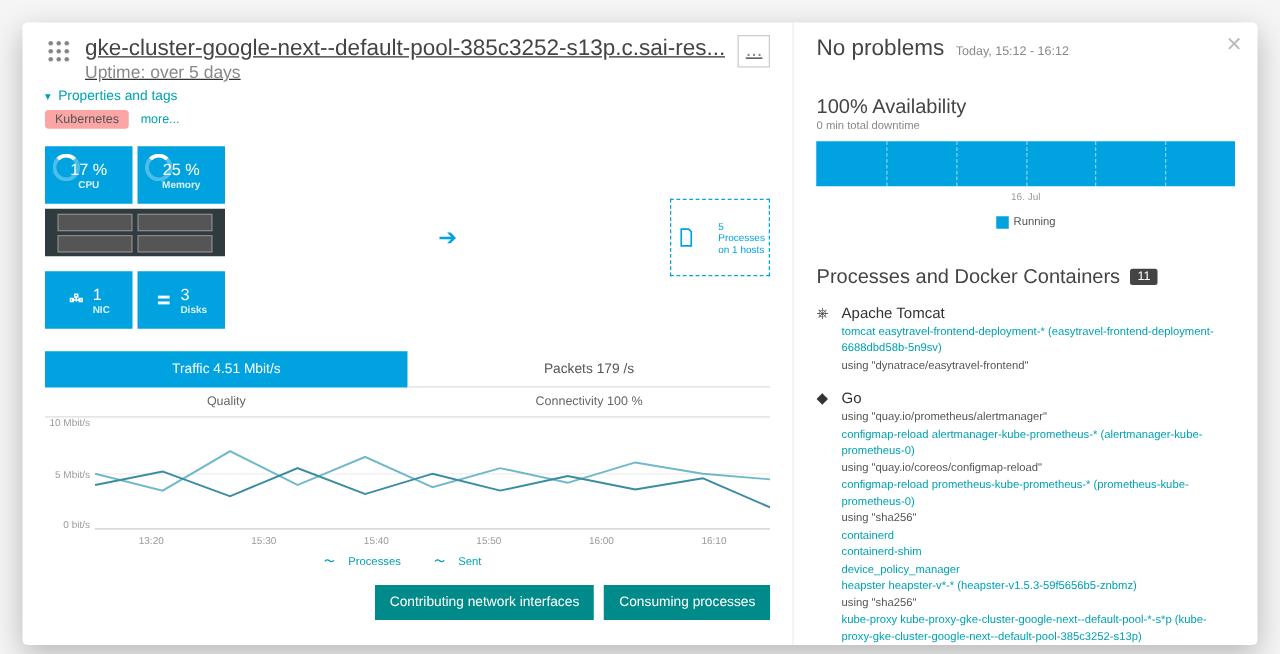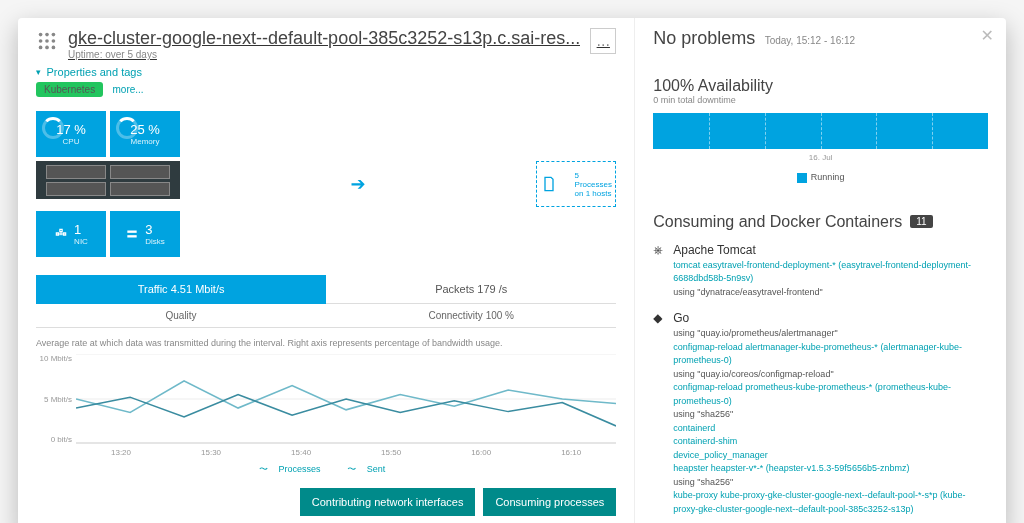--- a/index.html
+++ b/index.html
@@ -18,40 +18,40 @@
     box-shadow: 0 8px 24px rgba(0,0,0,0.25);
     overflow: hidden;
   }
   .left-panel { flex: 1; padding: 10px 18px 16px 18px; }
   .right-panel { flex: 1; padding: 10px 18px 0 18px; border-left: 1px solid #eee; position: relative; }
 
   .header-row { display: flex; align-items: flex-start; gap: 10px; margin-bottom: 4px; text-decoration: underline; }
   .node-icon { width: 22px; height: 22px; margin-top: 2px; opacity: 0.7; }
   .title-block { flex: 1; min-width: 0; }
   .page-title { font-size: 18px; font-weight: 300; color: #444; white-space: nowrap; overflow: hidden; text-overflow: ellipsis; }
-  .uptime { font-size: 10px; color: #888; }
+  .uptime { font-size: 14px; color: #888; }
   .menu-btn { border: 1px solid #ccc; width: 26px; height: 26px; display: flex; align-items: center; justify-content: center; font-size: 16px; color: #888; background: #fff; cursor: pointer; }
 
   .props-row { display: flex; align-items: center; gap: 6px; font-size: 11px; color: #00a1b2; margin: 6px 0 4px; }
   .chev { display: inline-block; transform: rotate(0deg); font-size: 9px; }
-  .tag { background: #22c55e; border-radius: 3px; padding: 2px 8px; font-size: 10px; color: #555; display: inline-block; }
+  .tag { background: #fca5a5; border-radius: 3px; padding: 2px 8px; font-size: 10px; color: #555; display: inline-block; }
   .more-link { color: #00a1b2; font-size: 10px; margin-left: 6px; cursor: pointer; }
 
   .infographic { display: flex; align-items: center; justify-content: space-between; gap: 14px; margin: 14px 0 18px; }
   .server-grid { display: grid; grid-template-columns: 70px 70px; grid-auto-rows: 46px; gap: 4px; }
   .tile { background: #00a3e0; color: #fff; display: flex; flex-direction: column; align-items: center; justify-content: center; font-size: 9px; position: relative; }
   .tile .big { font-size: 13px; font-weight: 500; }
-  .tile .lbl { font-size: 8px; opacity: 0.85; }
+  .tile .lbl { font-size: 8px; opacity: 0.85; font-weight: bold; }
   .tile.full { grid-column: 1 / span 2; background: #2f3b3f; height: 38px; display: flex; flex-direction: row; justify-content: center; gap: 4px; padding: 4px; }
   .slot { width: 60px; height: 14px; background: #555; border: 1px solid #888; }
   .donut { width: 22px; height: 22px; border: 3px solid rgba(255,255,255,0.3); border-top-color: #fff; border-radius: 50%; position: absolute; left: 6px; top: 6px; }
   .tile.nic, .tile.disks { flex-direction: row; gap: 6px; }
   .tile.nic svg, .tile.disks svg { width: 14px; height: 14px; fill: #fff; }
   .arrow { color: #00a3e0; font-size: 18px; }
-  .proc-box { border: 1px dashed #00a3e0; width: 80px; height: 46px; display: flex; align-items: center; justify-content: center; gap: 18px; font-size: 8px; color: #00a3e0; text-align: left; padding: 16px; }
+  .proc-box { border: 1px dashed #00a3e0; width: 80px; height: 62px; display: flex; align-items: center; justify-content: center; gap: 18px; font-size: 8px; color: #00a3e0; text-align: left; padding: 16px; }
   .proc-box svg { width: 16px; height: 16px; fill: #00a3e0; flex-shrink: 0; }
 
   .tab-row { display: flex; }
   .tab { flex: 1; text-align: center; padding: 8px 4px; font-size: 11px; border-bottom: 1px solid #ddd; cursor: pointer; color: #555; }
   .tab.active { background: #00a3e0; color: #fff; border-bottom: none; }
   .subtab-row { display: flex; border-bottom: 1px solid #ddd; }
   .subtab { flex: 1; text-align: center; padding: 6px 4px; font-size: 10px; color: #666; cursor: pointer; }
 
   .chart-desc { font-size: 9px; color: #888; margin: 10px 0 6px; }
   .chart-area { position: relative; height: 90px; margin-left: 40px; }
@@ -174,21 +174,20 @@
 
     <div class="tab-row">
       <div class="tab active">Traffic 4.51 Mbit/s</div>
       <div class="tab">Packets 179 /s</div>
     </div>
     <div class="subtab-row">
       <div class="subtab">Quality</div>
       <div class="subtab">Connectivity 100 %</div>
     </div>
 
-    <div class="chart-desc">Average rate at which data was transmitted during the interval. Right axis represents percentage of bandwidth usage.</div>
 
     <div class="chart-area">
       <div class="y-labels">
         <span>10 Mbit/s</span>
         <span>5 Mbit/s</span>
         <span>0 bit/s</span>
       </div>
       <svg class="chart-svg" viewBox="0 0 400 90" preserveAspectRatio="none">
         <line x1="0" y1="0" x2="400" y2="0" stroke="#eee"></line>
         <line x1="0" y1="45" x2="400" y2="45" stroke="#eee"></line>
@@ -231,21 +230,21 @@
       <div class="avail-seg" style="left:50%"></div>
       <div class="avail-seg" style="left:66.6%"></div>
       <div class="avail-seg" style="left:83.3%"></div>
     </div>
     <div class="avail-xlabel">16. Jul</div>
     <div class="avail-legend">
       <span class="sw"></span><span>Running</span>
     </div>
 
     <div class="section-title">
-      <span>Consuming and Docker Containers</span>
+      <span>Processes and Docker Containers</span>
       <span class="count-badge">11</span>
     </div>
 
     <div id="proc-groups">
         <div class="proc-group">
           <div class="proc-head">
             <span class="gicon">⎈</span>
             <span>Apache Tomcat</span>
           </div>
           <div class="proc-list">

